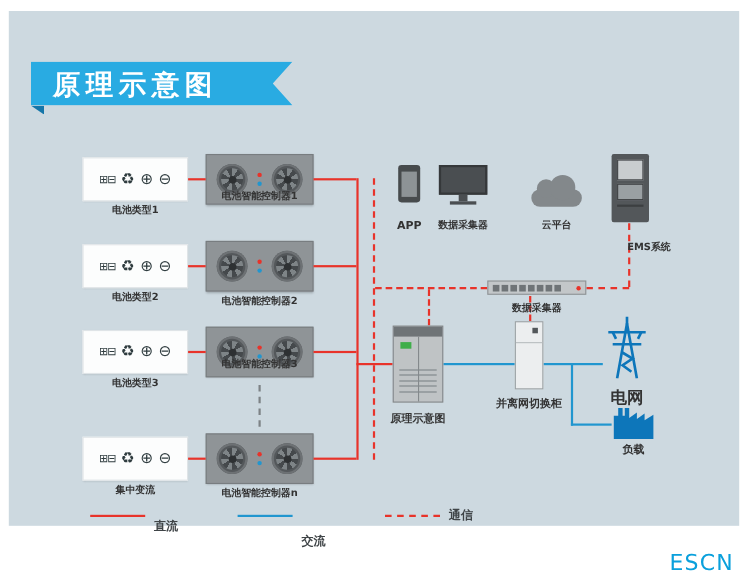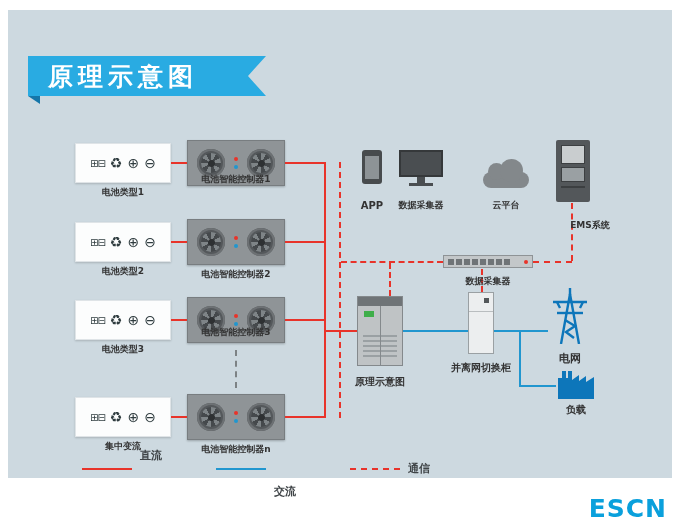--- a/index.html
+++ b/index.html
@@ -84,21 +84,21 @@
   .swc .seam{height:1px;background:#b9bdbf;margin-top:8px;}
 
   .grid-svg{position:absolute;left:546px;top:286px;}
   .load-svg{position:absolute;left:556px;top:366px;}
 
   
   .lgl{position:absolute;font-size:11px;font-weight:bold;color:#3f4447;}
 
   
   .footer{position:absolute;right:14px;bottom:6px;display:flex;align-items:baseline;gap:4px;}
-  .brand{color:#0aa0dc;font-size:25px;font-weight:bold;letter-spacing:1px;}
+  .brand{color:#0aa0dc;font-size:20px;font-weight:normal;letter-spacing:1px;}
   .site{color:#3f4447;font-size:26px;font-weight:bold;letter-spacing:2px;}
 </style>
 </head>
 <body>
 
 <div class="stage">
   <div class="panel"></div>
 
   <div class="ribbon">
     <span>原理示意图</span>
@@ -252,29 +252,29 @@
   <svg class="grid-svg" width="48" height="58" viewBox="0 0 48 58">
     <g stroke="#0d76ba" stroke-width="2.4" fill="none">
       <path d="M15 58 L24 8 L33 58"></path>
       <path d="M24 2 L24 9"></path>
       <path d="M7 16 L41 16"></path>
       <path d="M11 27 L37 27"></path>
       <path d="M11 16 L14 22 M37 16 L34 22"></path>
       <path d="M19 34 L29 40 L20 46 L28 52"></path>
     </g>
   </svg>
-  <div class="lbl" style="left:554px;top:352px;width:32px;font-size:11px">电网</div>
+  <div class="lbl" style="left:554px;top:352px;width:32px;font-size:15px">电网</div>
 
   <svg class="load-svg" width="40" height="34" viewBox="0 0 40 34">
     <path fill="#0d76ba" d="M2 33 V12 h4 V5 h4 v7 h2 V5 h4 v9 l7 -5 v6 l7 -5 v6 l8 -5 v22 z"></path>
   </svg>
   <div class="lbl" style="left:560px;top:404px;width:32px;font-size:10px">负载</div>
 
   <div class="ln h dc" style="left:82px;top:468px;width:50px"></div>
-  <div class="lgl" style="left:140px;top:448px">直流</div>
+  <div class="lgl" style="left:140px;top:471px">直流</div>
   <div class="ln h ac" style="left:216px;top:468px;width:50px"></div>
   <div class="lgl" style="left:274px;top:484px">交流</div>
   <div class="ln h dash cm" style="left:350px;top:468px;width:50px"></div>
   <div class="lgl" style="left:408px;top:461px">通信</div>
 
   <div class="footer">
     <span class="brand">ESCN</span>
   </div>
 </div>
 

